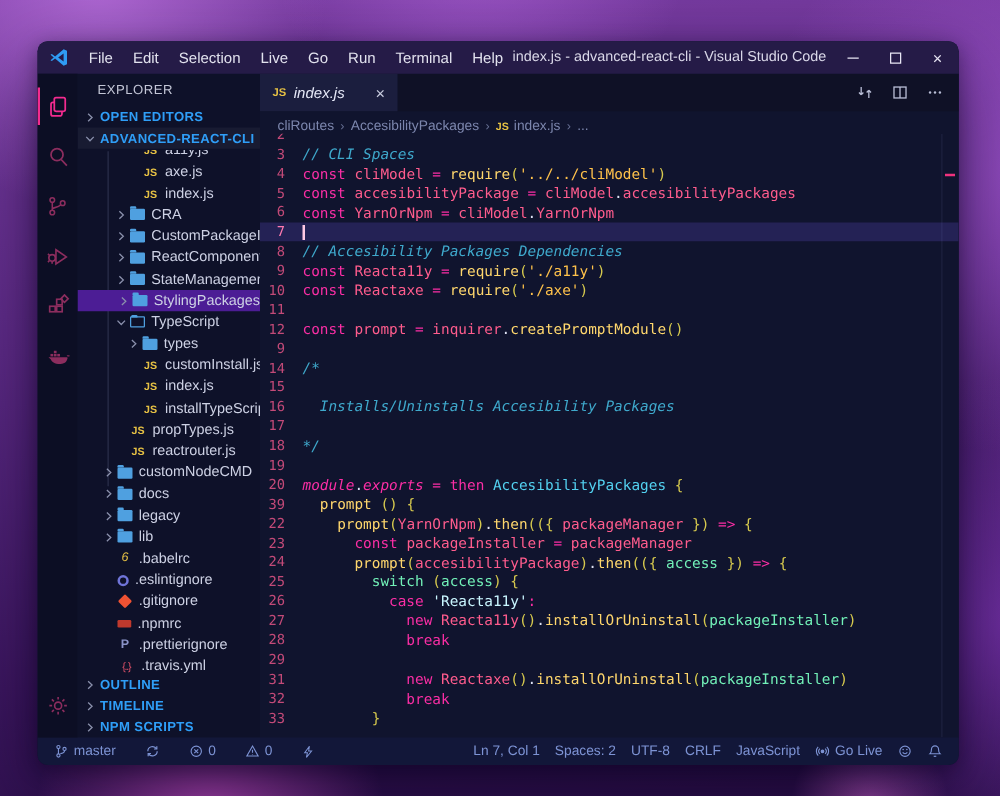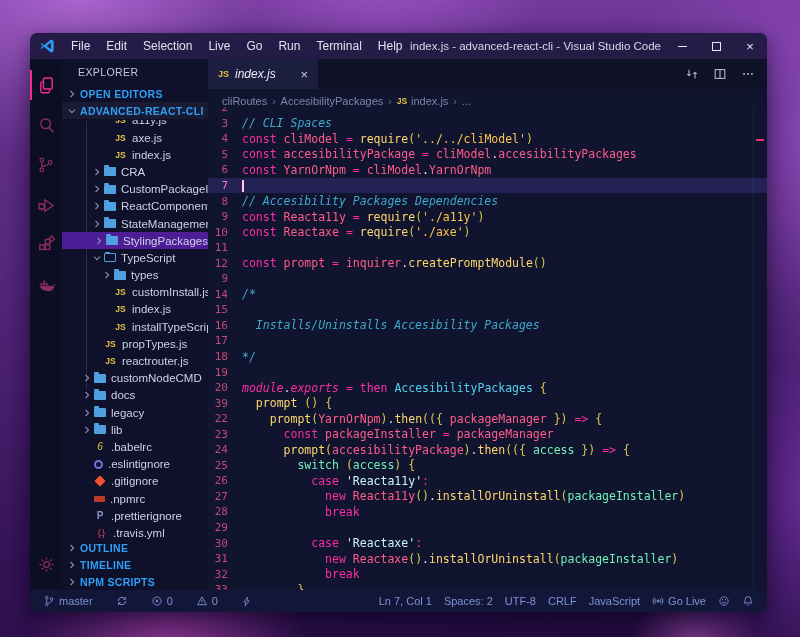--- a/index.html
+++ b/index.html
@@ -515,21 +515,20 @@
               <div class="code-line"><span class="gutter">20</span><span class="lctx"><span class="tok-ki">module</span><span class="tok-w">.</span><span class="tok-ki">exports</span><span class="tok-o"> = </span><span class="tok-k">then</span><span class="tok-w"> </span><span class="tok-t">AccesibilityPackages</span><span class="tok-w"> </span><span class="tok-p">{</span></span></div>
               <div class="code-line"><span class="gutter">39</span><span class="lctx"><span class="tok-w">  </span><span class="tok-f">prompt</span><span class="tok-w"> </span><span class="tok-p">()</span><span class="tok-w"> </span><span class="tok-p">{</span></span></div>
               <div class="code-line"><span class="gutter">22</span><span class="lctx"><span class="tok-w">    </span><span class="tok-f">prompt</span><span class="tok-p">(</span><span class="tok-v">YarnOrNpm</span><span class="tok-p">)</span><span class="tok-w">.</span><span class="tok-f">then</span><span class="tok-p">(({ </span><span class="tok-v">packageManager</span><span class="tok-p"> })</span><span class="tok-o"> =&gt; </span><span class="tok-p">{</span></span></div>
               <div class="code-line"><span class="gutter">23</span><span class="lctx"><span class="tok-w">      </span><span class="tok-k">const</span><span class="tok-w"> </span><span class="tok-v">packageInstaller</span><span class="tok-o"> = </span><span class="tok-v">packageManager</span></span></div>
               <div class="code-line"><span class="gutter">24</span><span class="lctx"><span class="tok-w">      </span><span class="tok-f">prompt</span><span class="tok-p">(</span><span class="tok-v">accesibilityPackage</span><span class="tok-p">)</span><span class="tok-w">.</span><span class="tok-f">then</span><span class="tok-p">(({ </span><span class="tok-g">access</span><span class="tok-p"> })</span><span class="tok-o"> =&gt; </span><span class="tok-p">{</span></span></div>
               <div class="code-line"><span class="gutter">25</span><span class="lctx"><span class="tok-w">        </span><span class="tok-g">switch</span><span class="tok-w"> </span><span class="tok-p">(</span><span class="tok-g">access</span><span class="tok-p">)</span><span class="tok-w"> </span><span class="tok-p">{</span></span></div>
               <div class="code-line"><span class="gutter">26</span><span class="lctx"><span class="tok-w">          </span><span class="tok-k">case</span><span class="tok-w"> </span><span class="tok-s2">'Reacta11y'</span><span class="tok-o">:</span></span></div>
               <div class="code-line"><span class="gutter">27</span><span class="lctx"><span class="tok-w">            </span><span class="tok-k">new</span><span class="tok-w"> </span><span class="tok-v">Reacta11y</span><span class="tok-p">()</span><span class="tok-w">.</span><span class="tok-f">installOrUninstall</span><span class="tok-p">(</span><span class="tok-g">packageInstaller</span><span class="tok-p">)</span></span></div>
               <div class="code-line"><span class="gutter">28</span><span class="lctx"><span class="tok-w">            </span><span class="tok-k">break</span></span></div>
               <div class="code-line"><span class="gutter">29</span><span class="lctx"></span></div>
-              <div class="code-line"><span class="gutter">30</span><span class="lctx"><span class="tok-w">          </span><span class="tok-k">case</span><span class="tok-w"> </span><span class="tok-s2">'Reactaxe'</span><span class="tok-o">:</span></span></div>
               <div class="code-line"><span class="gutter">31</span><span class="lctx"><span class="tok-w">            </span><span class="tok-k">new</span><span class="tok-w"> </span><span class="tok-v">Reactaxe</span><span class="tok-p">()</span><span class="tok-w">.</span><span class="tok-f">installOrUninstall</span><span class="tok-p">(</span><span class="tok-g">packageInstaller</span><span class="tok-p">)</span></span></div>
               <div class="code-line"><span class="gutter">32</span><span class="lctx"><span class="tok-w">            </span><span class="tok-k">break</span></span></div>
               <div class="code-line"><span class="gutter">33</span><span class="lctx"><span class="tok-w">        </span><span class="tok-p">}</span></span></div>
             </div>
           <div class="vline"></div>
           <div class="ov-mark"></div>
         </div>
       </div>
     </div>
 

